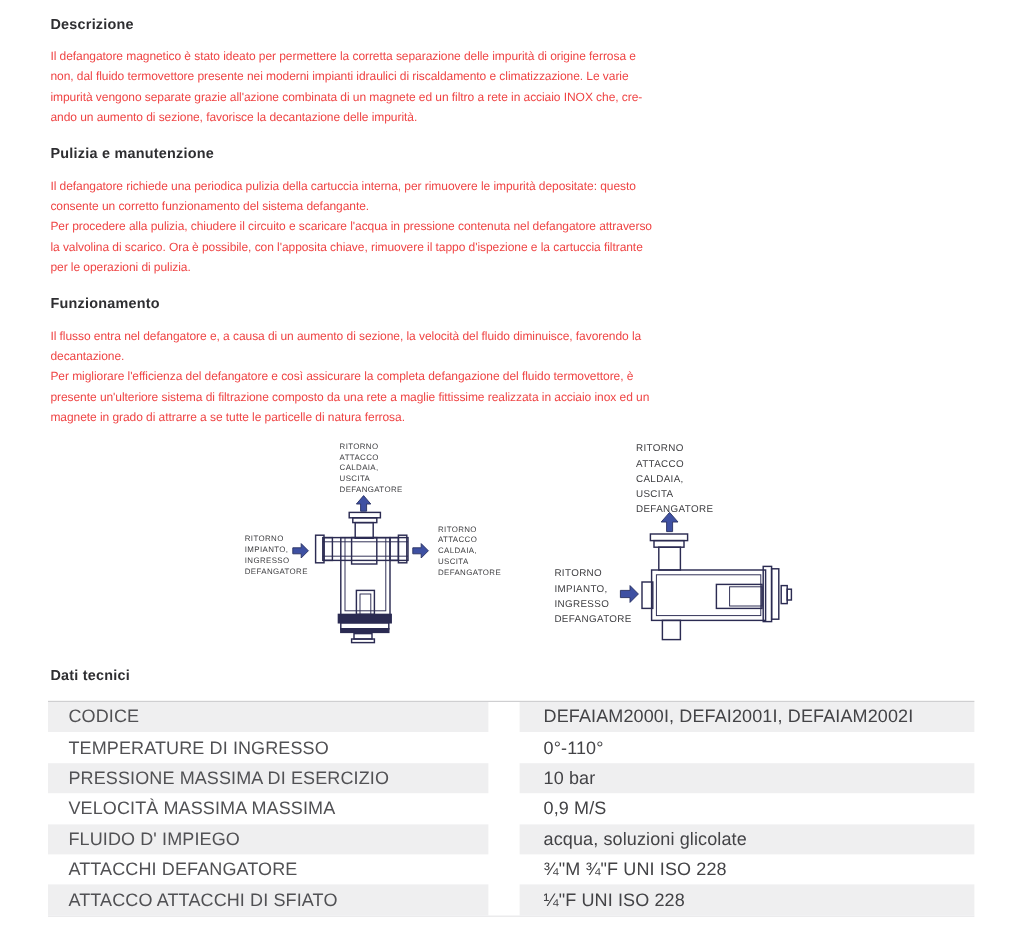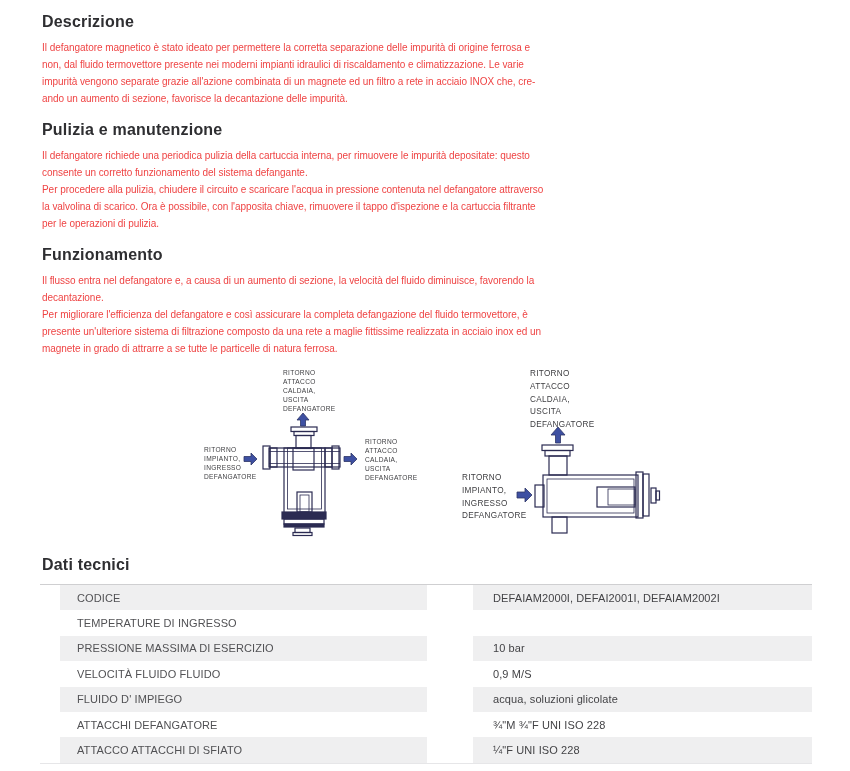--- a/index.html
+++ b/index.html
@@ -1,42 +1,42 @@
 <!DOCTYPE html>
 <html><head>
 <meta charset="utf-8">
 <style>
   html,body{margin:0;padding:0;background:#ffffff;}
   .page{
     position:relative;width:850px;height:771px;background:#ffffff;
     font-family:"Liberation Sans",sans-serif;overflow:hidden;
   }
   .heading{
-    position:absolute;left:42px;font-size:16px;font-weight:700;
+    position:absolute;left:42px;font-size:12px;font-weight:700;
     color:#2e2e31;letter-spacing:.2px;white-space:nowrap;
   }
   .para{
     position:absolute;left:42px;width:790px;font-size:10px;line-height:17px;
     color:#ef4444;letter-spacing:-.05px;white-space:pre-line;
   }
   .diagram-wrap{position:absolute;left:0;top:360px;width:850px;height:196px;padding-left:28px;}
   .diagram-svg{position:absolute;left:195px;top:0;}
   .dlabel{
     position:absolute;color:#3d3d40;white-space:pre-line;letter-spacing:.3px;
     font-size:6.6px;line-height:9px;
   }
   .dlabel.lg{font-size:8.2px;line-height:12.8px;letter-spacing:.3px;}
   .tech-table{
     position:absolute;left:40px;top:584px;width:772px;
     border-top:1px solid #cfcfd1;border-bottom:1px solid #e6e6e8;
   }
   .trow{display:flex;height:25.4px;}
   .cell-label,.cell-value{
     display:flex;align-items:center;box-sizing:border-box;height:100%;
-    font-size:11px;letter-spacing:.1px;margin-left:20px;
+    font-size:15px;letter-spacing:.1px;
   }
   .cell-label{width:367px;padding-left:17px;color:#515154;}
   .col-gap{width:26px;height:100%;}
   .cell-value{flex:1;padding-left:20px;color:#434346;}
   .trow.striped .cell-label,.trow.striped .cell-value{background:#efeff0;}
 </style>
 </head>
 <body>
 
 <div class="page">
@@ -152,28 +152,29 @@
 
   <div class="tech-table">
     <div class="trow striped">
       <div class="cell-label">CODICE</div>
       <div class="col-gap"></div>
       <div class="cell-value">DEFAIAM2000I, DEFAI2001I, DEFAIAM2002I</div>
     </div>
     <div class="trow">
       <div class="cell-label">TEMPERATURE DI INGRESSO</div>
       <div class="col-gap"></div>
+      <div class="cell-value">0°-110°</div>
     </div>
     <div class="trow striped">
       <div class="cell-label">PRESSIONE MASSIMA DI ESERCIZIO</div>
       <div class="col-gap"></div>
       <div class="cell-value">10 bar</div>
     </div>
     <div class="trow">
-      <div class="cell-label">VELOCITÀ FLUIDO FLUIDO</div>
+      <div class="cell-label">VELOCITÀ MASSIMA MASSIMA</div>
       <div class="col-gap"></div>
       <div class="cell-value">0,9 M/S</div>
     </div>
     <div class="trow striped">
       <div class="cell-label">FLUIDO D' IMPIEGO</div>
       <div class="col-gap"></div>
       <div class="cell-value">acqua, soluzioni glicolate</div>
     </div>
     <div class="trow">
       <div class="cell-label">ATTACCHI DEFANGATORE</div>

